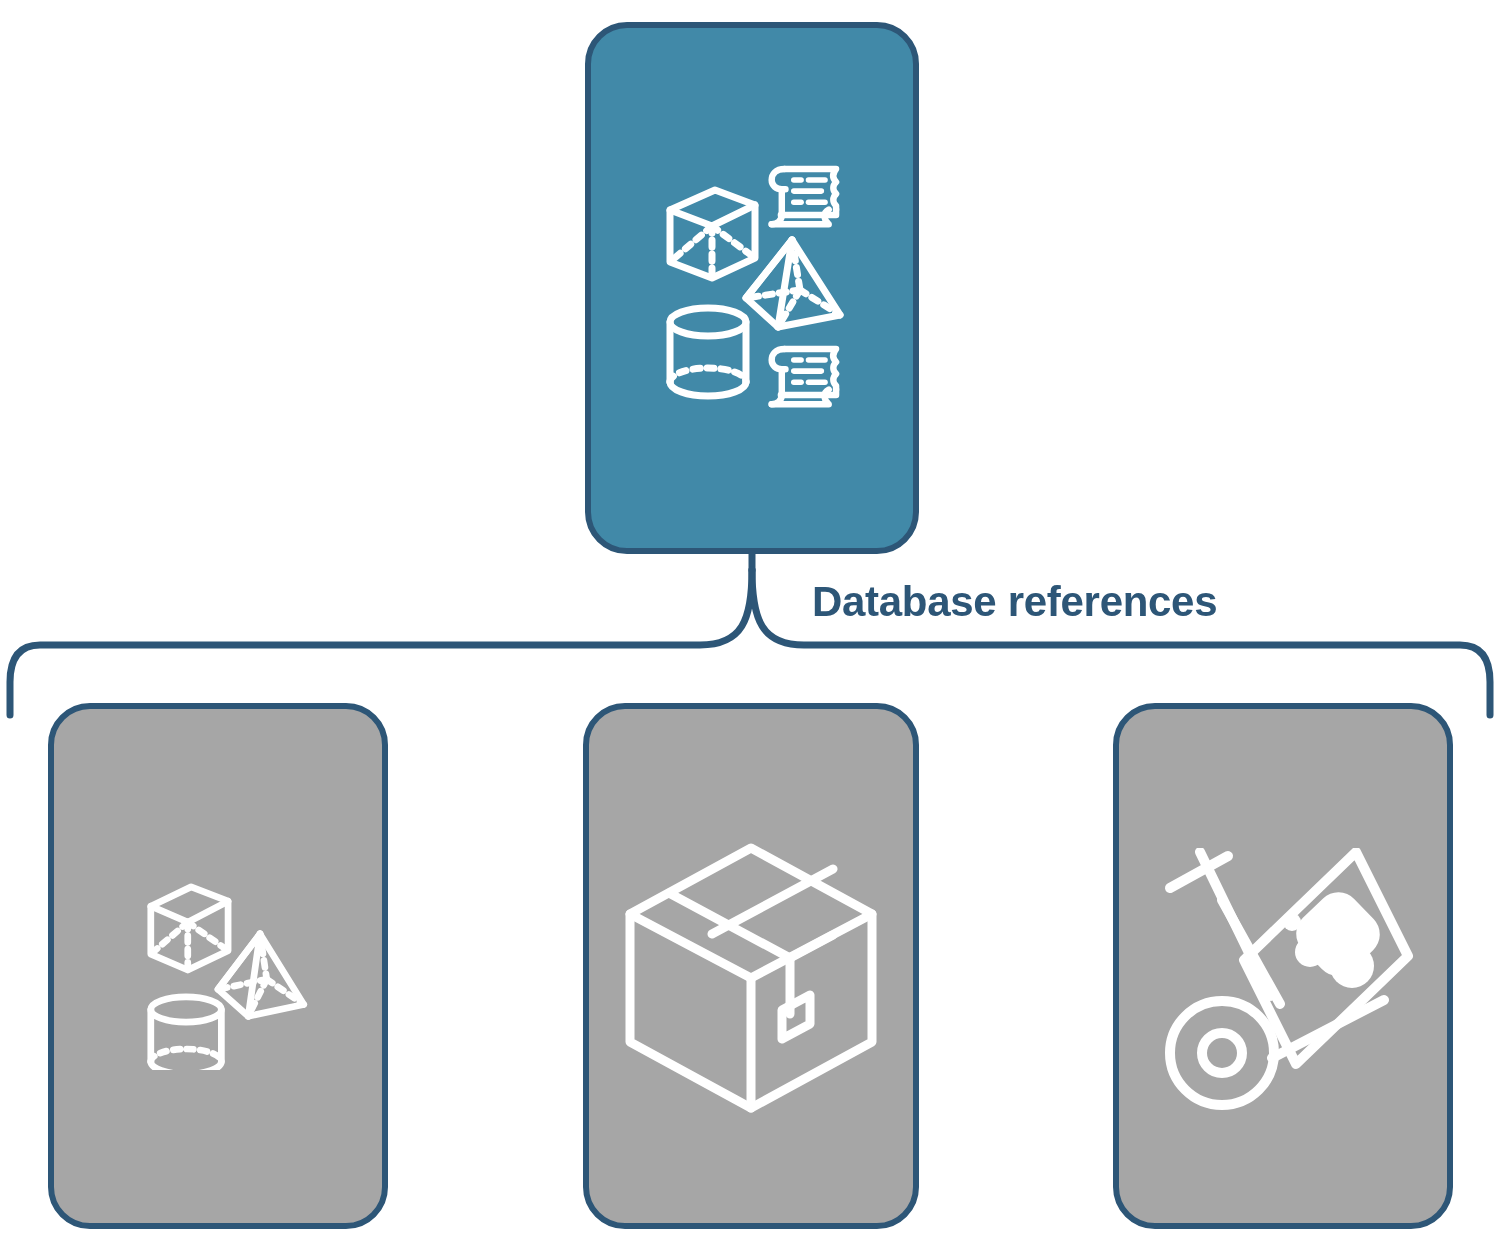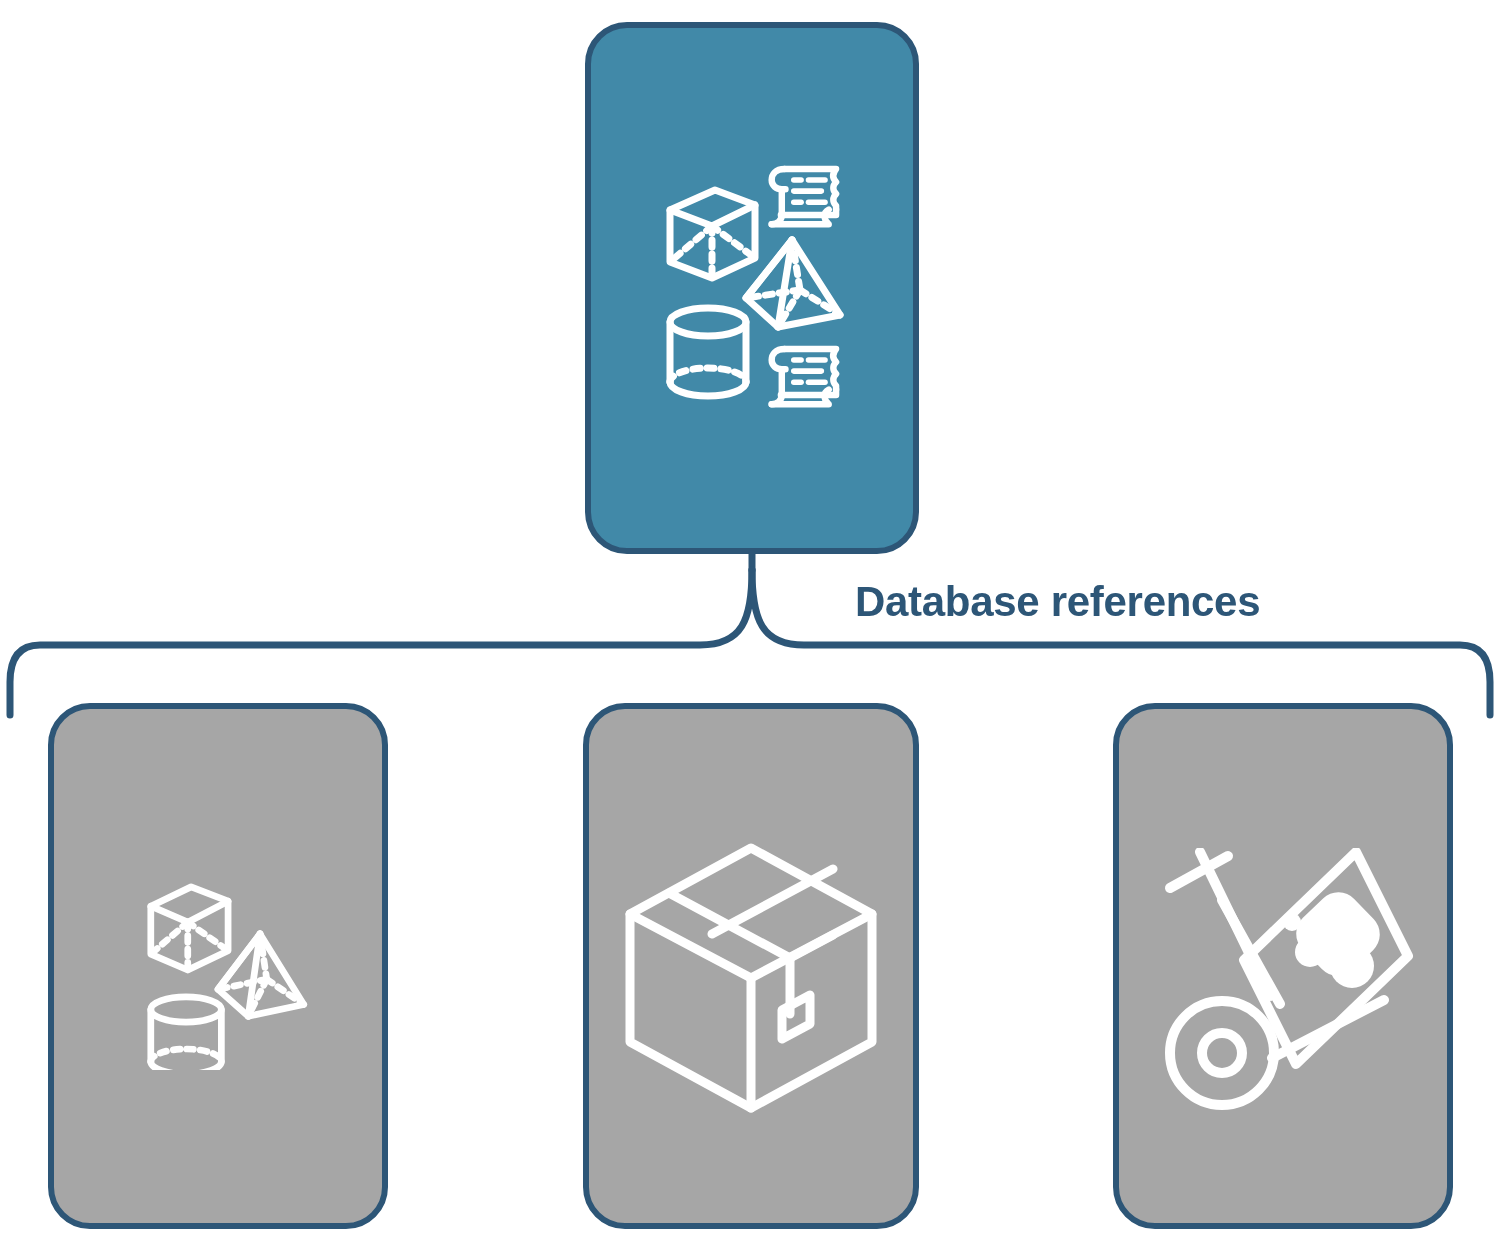--- a/index.html
+++ b/index.html
@@ -71,21 +71,20 @@
     position: absolute;
     left: 812px;
     top: 578px;
     font-size: 42px;
     font-weight: bold;
     color: #2d5677;
     font-family: "Liberation Sans", sans-serif;
     letter-spacing: -0.3px;
     white-space: nowrap;
     user-select: none;
-    margin-left: 43px;
   }
 
   .icon-svg { display: block; }
 </style>
 </head>
 <body>
 
 <div id="stage">
 
   <div class="card primary" id="card-top"></div>

